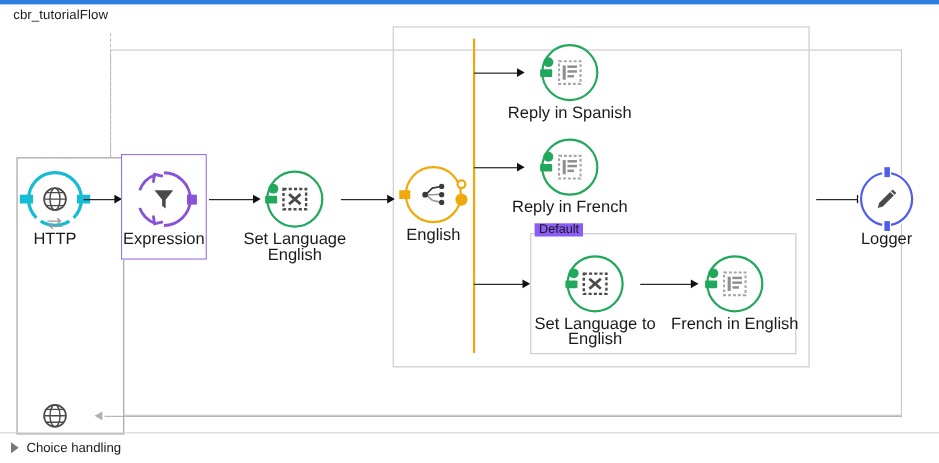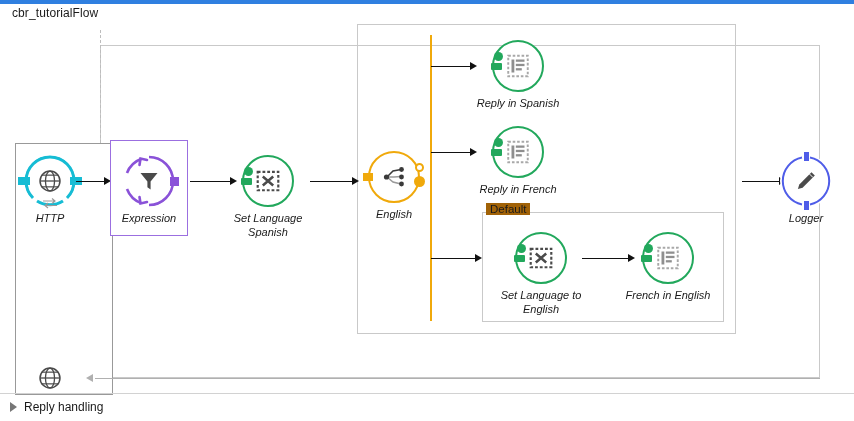--- a/index.html
+++ b/index.html
@@ -58,21 +58,21 @@
   .default-box {
     position: absolute;
     left: 482px; top: 212px;
     width: 242px; height: 110px;
     border: 1px solid #c9c9c9;
     background: transparent;
   }
   .default-label {
     position: absolute;
     left: 486px; top: 203px;
-    background: #a16207;
+    background: #8b5cf6;
     padding: 0 4px;
     font-size: 11.5px;
     color: #1a1a1a;
     white-space: nowrap;
   }
   .orange-rail {
     position: absolute;
     left: 430px; top: 35px;
     width: 2px; height: 286px;
     background: #f0a90b;
@@ -94,25 +94,24 @@
     position: absolute;
     left: -26px; top: -26px;
     width: 52px; height: 52px;
     display: flex; align-items: center; justify-content: center;
   }
   .node-label {
     position: absolute;
     left: -62px; top: 30px;
     width: 124px;
     text-align: center;
-    font-size: 11px;
+    font-size: 15px;
     line-height: 14px;
     color: #1a1a1a;
     white-space: pre-line;
-    font-style: italic;
   }
   
   .pip-dot {
     position: absolute;
     width: 9px; height: 9px; border-radius: 50%;
     background: #22a85c;
   }
   .pip-rect {
     position: absolute;
     width: 11px; height: 7px; border-radius: 1px;
@@ -265,21 +264,21 @@
     <div class="circle" style="border-color:#22a85c;"></div>
     <div class="glyph">
       <svg width="26" height="26" viewBox="0 0 24 24">
         <rect x="2.5" y="3.5" width="19" height="17" fill="none" stroke="#4a4a4a" stroke-width="2" stroke-dasharray="2.6 1.8"></rect>
         <path d="M7.2 7.8 L16.8 16.2 M16.8 7.8 L7.2 16.2" stroke="#4a4a4a" stroke-width="2.3"></path>
       </svg>
     </div>
     <div class="pip-dot" style="left:-24px; top:-14px;"></div>
     <div class="pip-rect" style="left:-27px; top:-3px;"></div>
     <div class="node-label">Set Language
-Spanish</div>
+English</div>
   </div>
 
   <div class="arrow-line" style="left:310px; top:181px; width:44px;"></div>
   <div class="arrow-head" style="left:352px; top:176.5px;"></div>
 
   <div class="node" style="left:394px; top:177px;">
     <div class="circle" style="border-color:#f0a90b;"></div>
     <div class="glyph">
       <svg width="28" height="28" viewBox="0 0 28 28">
         <path d="M7 14 L13 8 L21 6.5" fill="none" stroke="#3a3a3a" stroke-width="1.5"></path>
@@ -401,16 +400,16 @@
         <line x1="2.8" y1="12" x2="21.2" y2="12" stroke="#4a4a4a" stroke-width="1.2"></line>
         <line x1="4.2" y1="6.6" x2="19.8" y2="6.6" stroke="#4a4a4a" stroke-width="1.1"></line>
         <line x1="4.2" y1="17.4" x2="19.8" y2="17.4" stroke="#4a4a4a" stroke-width="1.1"></line>
       </svg>
     </div>
   </div>
 
   <div class="footer-sep"></div>
   <div class="err-handling">
     <div class="tri"></div>
-    <span>Reply handling</span>
+    <span>Choice handling</span>
   </div>
 
 </div>
 
 </body></html>

